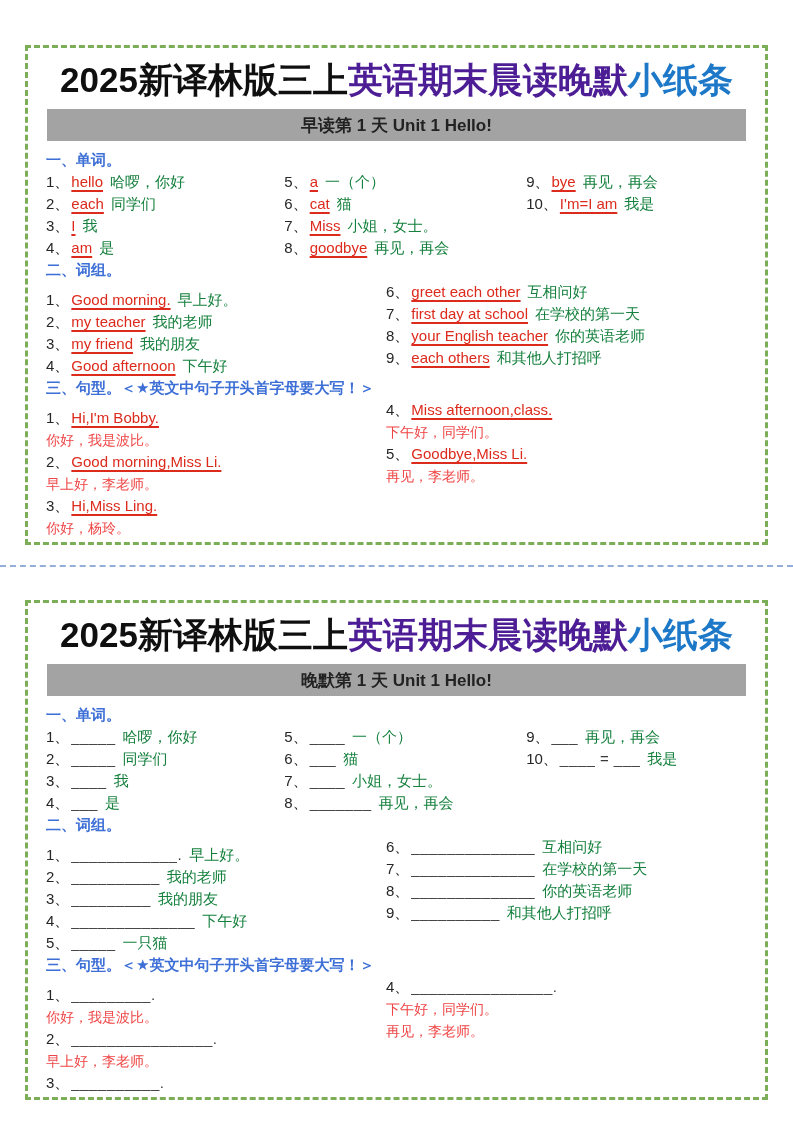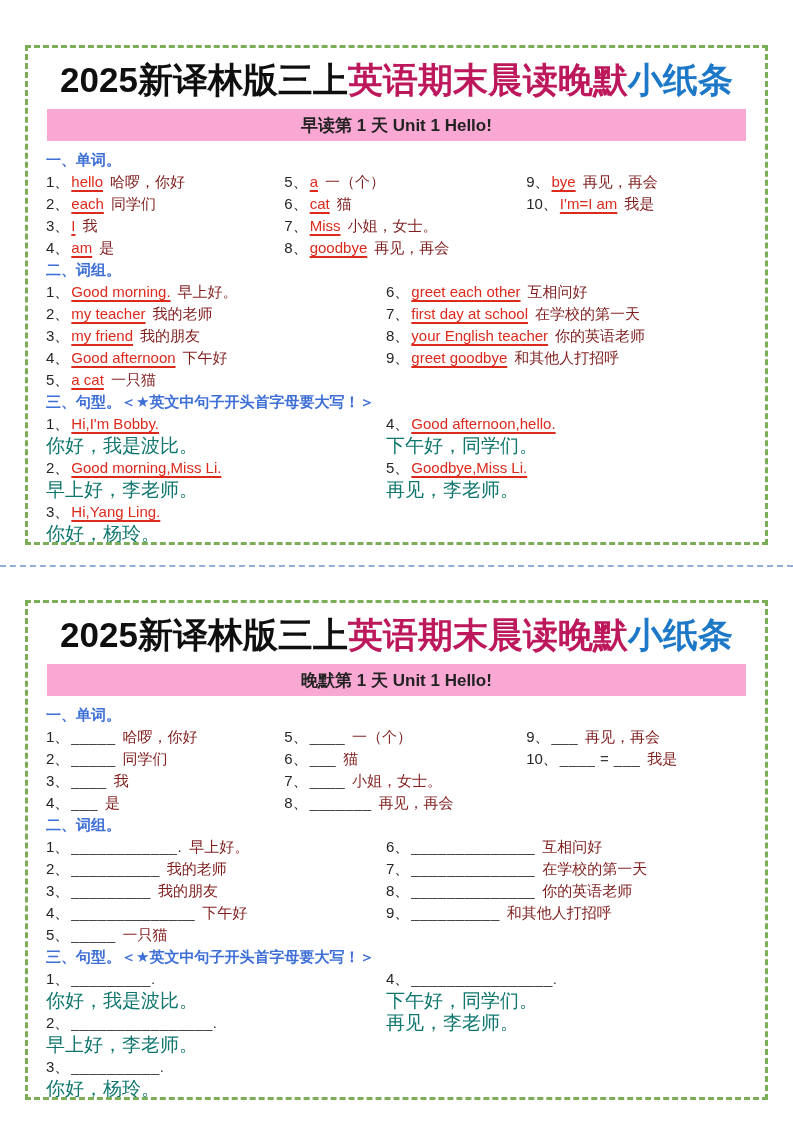--- a/index.html
+++ b/index.html
@@ -13,39 +13,39 @@
     border:3px dashed #7cae58; background:#fff;
     padding:8px 18px 6px 18px; overflow:hidden;
   }
   .card-reading { margin-top:45px; }
   .cut-line { border-top:2px dashed #93aed8; margin:20px 0 0 0; height:0; }
   .card-dictation { margin-top:33px; }
   .page-title {
     text-align:center; font-weight:bold; font-size:35px; line-height:1.25;
     color:#0f0f0f; margin:2px 0 7px 0; white-space:nowrap; letter-spacing:0px;
   }
-  .t-red { color:#be185d; }
+  .t-red { color:#4c1d95; }
   .t-blue { color:#1d78c8; }
   .banner {
-    background:#f9a8d4; text-align:center; font-weight:bold;
+    background:#a3a3a3; text-align:center; font-weight:bold;
     font-size:17px; color:#222; padding:5px 0 4px 0; margin:2px 1px 8px 1px;
   }
   .sec { color:#3d6fd6; font-weight:bold; font-size:15px; line-height:22px; white-space:nowrap; }
   .cols { display:flex; }
   .wcol1 { width:34%; } .wcol2 { width:34.5%; } .wcol3 { width:31.5%; }
-  .pcol1 { width:48.5%; } .pcol2 { width:51.5%; }
+  .pcol1 { width:48.5%;margin-top:8px; } .pcol2 { width:51.5%; }
   .row { font-size:15px; line-height:22px; color:#262626; white-space:nowrap; }
   .num { color:#262626; }
   .en {
     color:#dc2a1c; margin:0 7px 0 2px;
     text-decoration:underline; text-underline-offset:3px; text-decoration-thickness:1.5px;
   }
-  .zh { color:#7f1d1d; }
+  .zh { color:#15803d; }
   .card-dictation .en { color:#3a3a3a; text-decoration:none; letter-spacing:0.5px;text-align:right; }
-  .sen-zh { font-size:19px; line-height:22px; color:#0f766e; white-space:nowrap; }
+  .sen-zh { font-size:14px; line-height:22px; color:#ef4444; white-space:nowrap; }
 </style>
 </head>
 <body>
 
 <div class="card card-reading">
   <div class="page-title">
     <span>2025新译林版三上</span><span class="t-red">英语期末晨读晚默</span><span class="t-blue">小纸条</span>
   </div>
   <div class="banner">早读第 1 天  Unit 1 Hello!</div>
 
@@ -84,57 +84,56 @@
     <div class="pcol1">
 
         <div class="row"><span class="num">1、</span><span class="en">Good morning.</span><span class="zh">早上好。</span></div>
 
         <div class="row"><span class="num">2、</span><span class="en">my teacher</span><span class="zh">我的老师</span></div>
 
         <div class="row"><span class="num">3、</span><span class="en">my friend</span><span class="zh">我的朋友</span></div>
 
         <div class="row"><span class="num">4、</span><span class="en">Good afternoon</span><span class="zh">下午好</span></div>
 
-        <div class="row"><span class="num">5、</span><span class="en">a cat</span><span class="zh">一只猫</span></div>
       </div>
     <div class="pcol2">
 
         <div class="row"><span class="num">6、</span><span class="en">greet each other</span><span class="zh">互相问好</span></div>
 
         <div class="row"><span class="num">7、</span><span class="en">first day at school</span><span class="zh">在学校的第一天</span></div>
 
         <div class="row"><span class="num">8、</span><span class="en">your English teacher</span><span class="zh">你的英语老师</span></div>
 
-        <div class="row"><span class="num">9、</span><span class="en">greet goodbye</span><span class="zh">和其他人打招呼</span></div>
+        <div class="row"><span class="num">9、</span><span class="en">each others</span><span class="zh">和其他人打招呼</span></div>
       </div>
   </div>
 
   <div class="sec">三、句型。＜★英文中句子开头首字母要大写！＞</div>
   <div class="cols">
     <div class="pcol1">
 
         <div>
           <div class="row"><span class="num">1、</span><span class="en">Hi,I'm Bobby.</span></div>
           <div class="sen-zh">你好，我是波比。</div>
         </div>
 
         <div>
           <div class="row"><span class="num">2、</span><span class="en">Good morning,Miss Li.</span></div>
           <div class="sen-zh">早上好，李老师。</div>
         </div>
 
         <div>
-          <div class="row"><span class="num">3、</span><span class="en">Hi,Yang Ling.</span></div>
+          <div class="row"><span class="num">3、</span><span class="en">Hi,Miss Ling.</span></div>
           <div class="sen-zh">你好，杨玲。</div>
         </div>
       </div>
     <div class="pcol2">
 
         <div>
-          <div class="row"><span class="num">4、</span><span class="en">Good afternoon,hello.</span></div>
+          <div class="row"><span class="num">4、</span><span class="en">Miss afternoon,class.</span></div>
           <div class="sen-zh">下午好，同学们。</div>
         </div>
 
         <div>
           <div class="row"><span class="num">5、</span><span class="en">Goodbye,Miss Li.</span></div>
           <div class="sen-zh">再见，李老师。</div>
         </div>
       </div>
   </div>
 </div>

